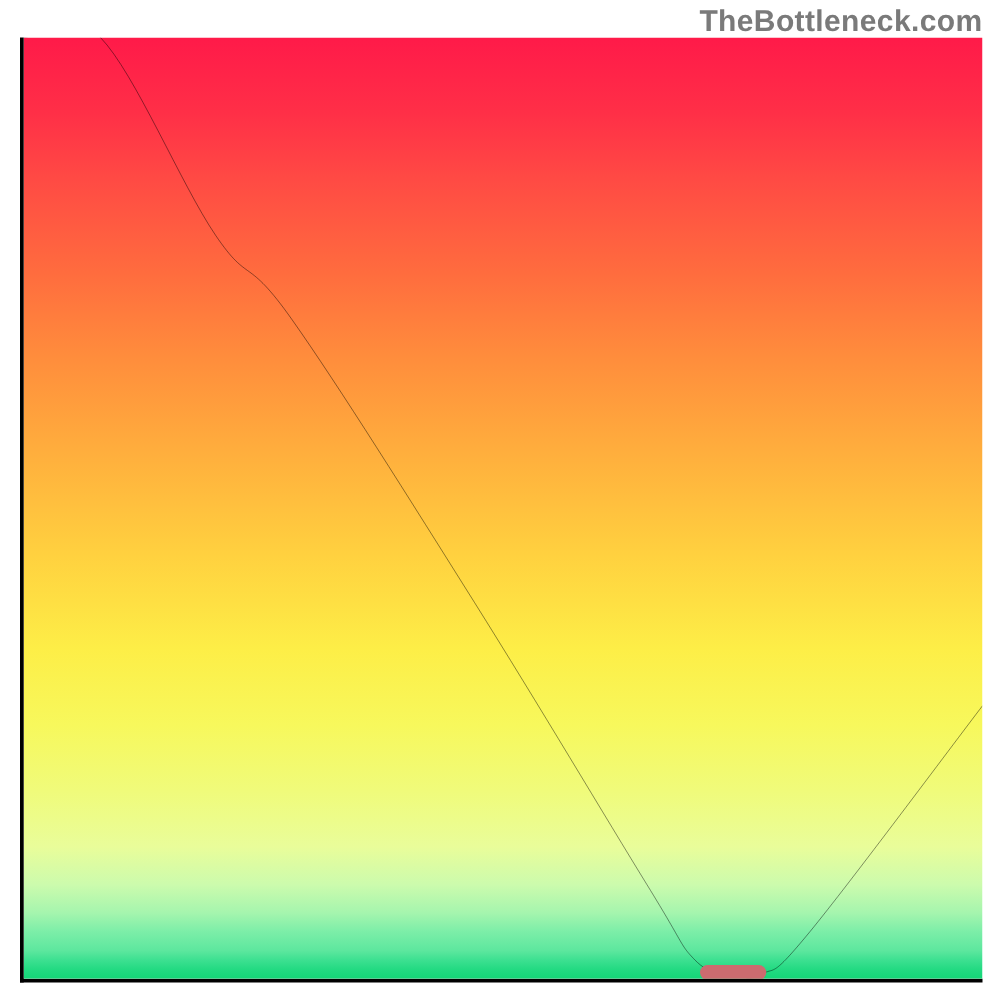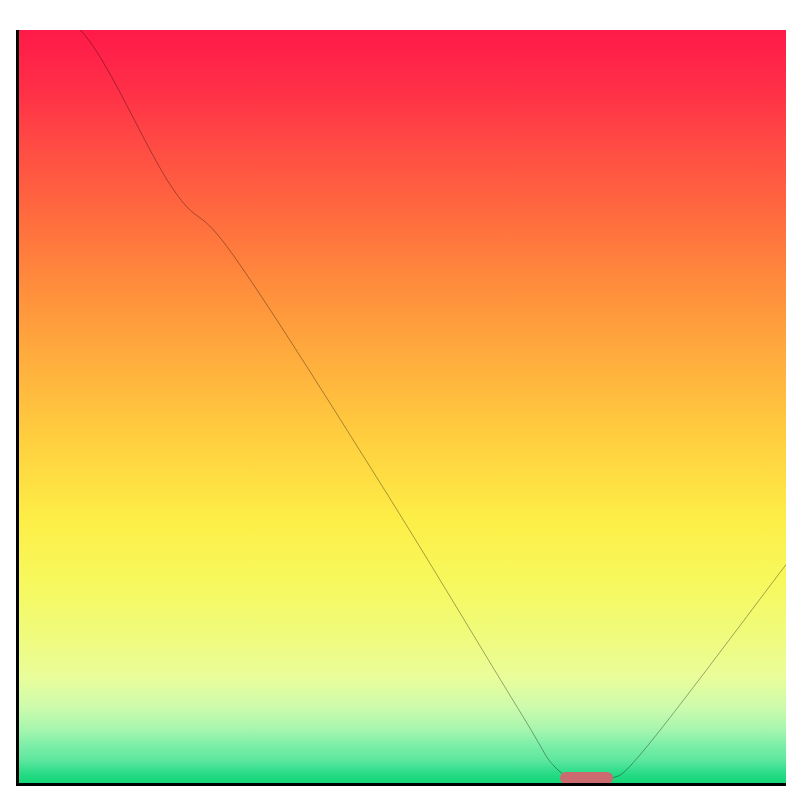--- a/index.html
+++ b/index.html
@@ -71,20 +71,21 @@
   .marker {
     position: absolute;
     background: #cc6b6f;
     border-radius: 10px;
   }
 </style>
 </head>
 <body>
 
 <div class="canvas">
+  <div class="watermark">TheBottleneck.com</div>
 
   <div class="plot-area">
     <div class="gradient"></div>
 
     <svg class="curve" viewBox="0 0 100 100" preserveAspectRatio="none">
       <path id="curve-path" d="M 0.00 0.00 C 1.44 0.00, 4.40 -3.78, 8.00 0.00 C 11.60 3.78, 16.40 15.60, 20.00 21.00 C 23.60 26.40, 23.14 22.98, 28.00 30.00 C 32.86 37.02, 40.34 49.20, 47.00 60.00 C 53.66 70.80, 60.86 83.16, 65.00 90.00 C 69.14 96.84, 68.38 96.29, 70.00 98.00 C 71.62 99.71, 72.74 99.23, 74.00 99.50 C 75.26 99.77, 75.56 100.31, 77.00 99.50 C 78.44 98.69, 77.86 100.13, 82.00 95.00 C 86.14 89.87, 96.76 75.32, 100.00 71.00" stroke="#000" stroke-width="0.35" fill="none" stroke-linejoin="round" stroke-linecap="round" vector-effect="non-scaling-stroke"></path>
     </svg>
 
     <div class="marker" id="optimum-marker" style="left: 70.5%; width: 7%; height: 1.6%; bottom: -0.1%; background: rgb(204, 107, 111);"></div>
   </div>

